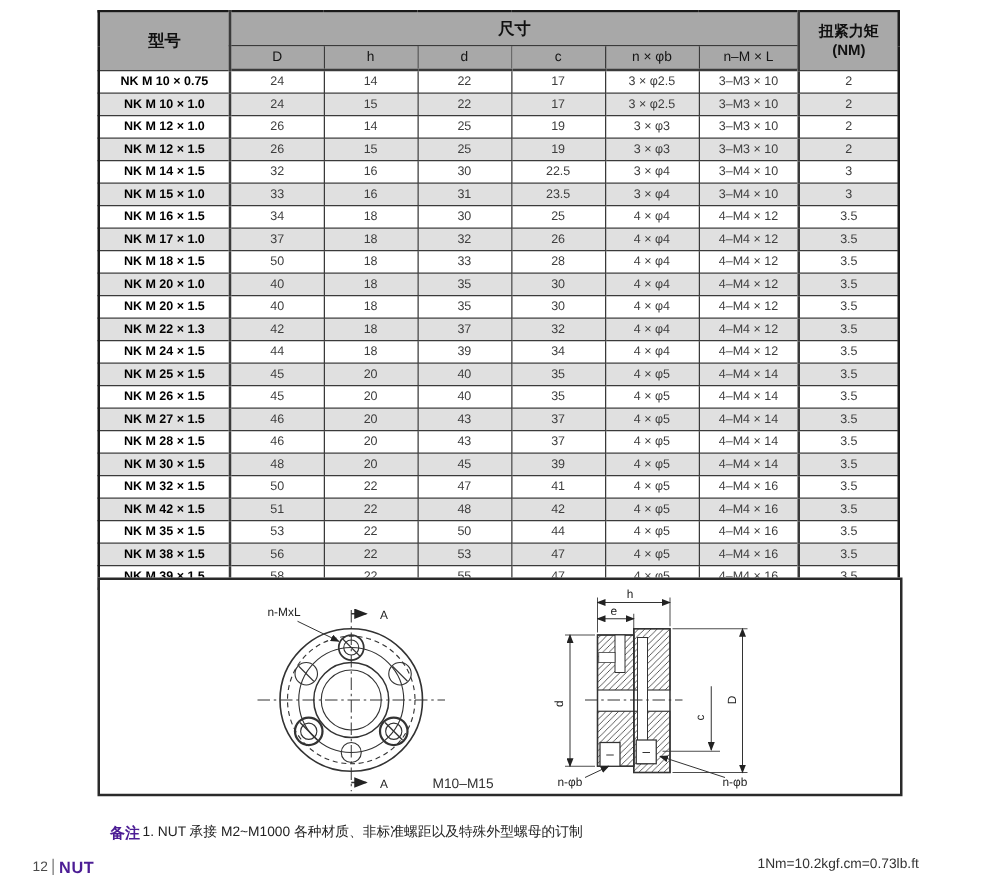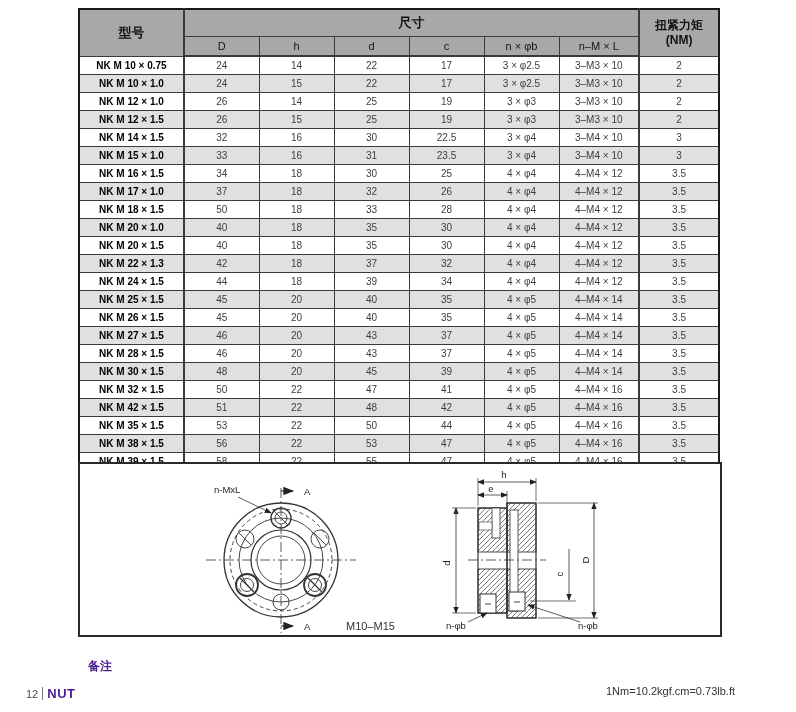--- a/index.html
+++ b/index.html
@@ -422,20 +422,21 @@
     <text class="dwg-label" x="370" y="99" transform="rotate(-90 370 99)" text-anchor="middle">d</text>
     <text class="dwg-label" x="509" y="96" transform="rotate(-90 509 96)" text-anchor="middle">D</text>
     <text class="dwg-label" x="483" y="110" transform="rotate(-90 483 110)" text-anchor="middle">c</text>
     <text class="dwg-label" x="366" y="165">n-φb</text>
     <text class="dwg-label" x="498" y="165">n-φb</text>
   </svg>
 </div>
 
 <div class="notes-title">备注</div>
 <div class="notes-list">
+  <div>1. NUT 承接 M2~M1000 各种材质、非标准螺距以及特殊外型螺母的订制</div>
 </div>
 <div class="conv-note">1Nm=10.2kgf.cm=0.73lb.ft</div>
 
 <div class="footer">
   <span class="page-num">12</span>
   <span class="footer-divider"></span>
   <span class="brand" style="color: #4c1d95;">NUT</span>
 </div>
 
 </body></html>

